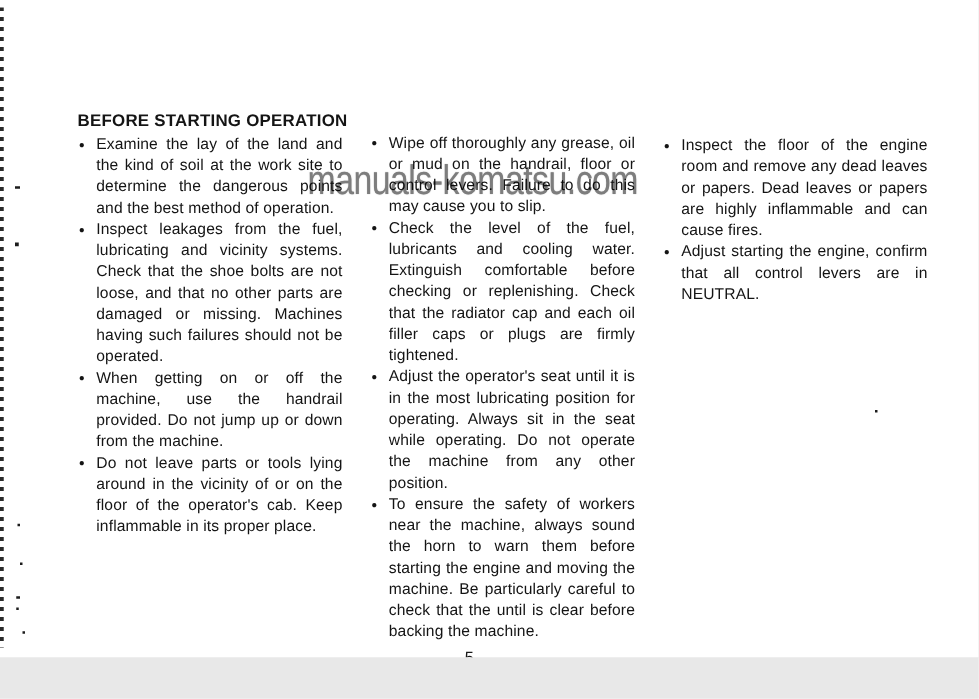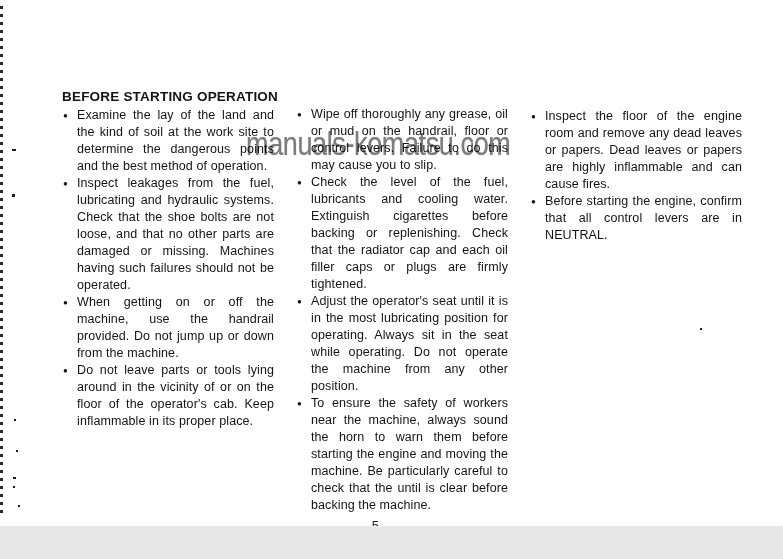--- a/index.html
+++ b/index.html
@@ -95,59 +95,59 @@
   <div class="speck" style="left:700px;top:328px;width:2px;height:2px;"></div>
 
   <div class="col col-1">
     <h1 class="heading">BEFORE STARTING OPERATION</h1>
     <div class="bullet-item">
       <span class="marker">●</span>
       <p class="btext">Examine the lay of the land and the kind of soil at the work site to determine the dangerous points and the best method of operation.</p>
     </div>
     <div class="bullet-item">
       <span class="marker">●</span>
-      <p class="btext">Inspect leakages from the fuel, lubricating and hydraulic systems. Check that the shoe bolts are not loose, and that no other parts are damaged or missing. Machines having such failures should not be operated.</p>
+      <p class="btext">Inspect leakages from the fuel, lubricating and vicinity systems. Check that the shoe bolts are not loose, and that no other parts are damaged or missing. Machines having such failures should not be operated.</p>
     </div>
     <div class="bullet-item">
       <span class="marker">●</span>
       <p class="btext">When getting on or off the machine, use the handrail provided. Do not jump up or down from the machine.</p>
     </div>
     <div class="bullet-item">
       <span class="marker">●</span>
       <p class="btext">Do not leave parts or tools lying around in the vicinity of or on the floor of the operator's cab. Keep inflammable in its proper place.</p>
     </div>
   </div>
 
   <div class="col col-2">
     <div class="bullet-item">
       <span class="marker">●</span>
       <p class="btext">Wipe off thoroughly any grease, oil or mud on the handrail, floor or control levers. Failure to do this may cause you to slip.</p>
     </div>
     <div class="bullet-item">
       <span class="marker">●</span>
-      <p class="btext">Check the level of the fuel, lubricants and cooling water. Extinguish cigarettes before backing or replenishing. Check that the radiator cap and each oil filler caps or plugs are firmly tightened.</p>
+      <p class="btext">Check the level of the fuel, lubricants and cooling water. Extinguish comfortable before checking or replenishing. Check that the radiator cap and each oil filler caps or plugs are firmly tightened.</p>
     </div>
     <div class="bullet-item">
       <span class="marker">●</span>
       <p class="btext">Adjust the operator's seat until it is in the most lubricating position for operating. Always sit in the seat while operating. Do not operate the machine from any other position.</p>
     </div>
     <div class="bullet-item">
       <span class="marker">●</span>
       <p class="btext">To ensure the safety of workers near the machine, always sound the horn to warn them before starting the engine and moving the machine. Be particularly careful to check that the until is clear before backing the machine.</p>
     </div>
   </div>
 
   <div class="col col-3">
     <div class="bullet-item">
       <span class="marker">●</span>
       <p class="btext">Inspect the floor of the engine room and remove any dead leaves or papers. Dead leaves or papers are highly inflammable and can cause fires.</p>
     </div>
     <div class="bullet-item">
       <span class="marker">●</span>
-      <p class="btext">Before starting the engine, confirm that all control levers are in NEUTRAL.</p>
+      <p class="btext">Adjust starting the engine, confirm that all control levers are in NEUTRAL.</p>
     </div>
   </div>
 
   <div class="watermark">manuals-komatsu.com</div>
 
   <div class="page-number">– 5 –</div>
 
 </div>
 
 </body></html>

